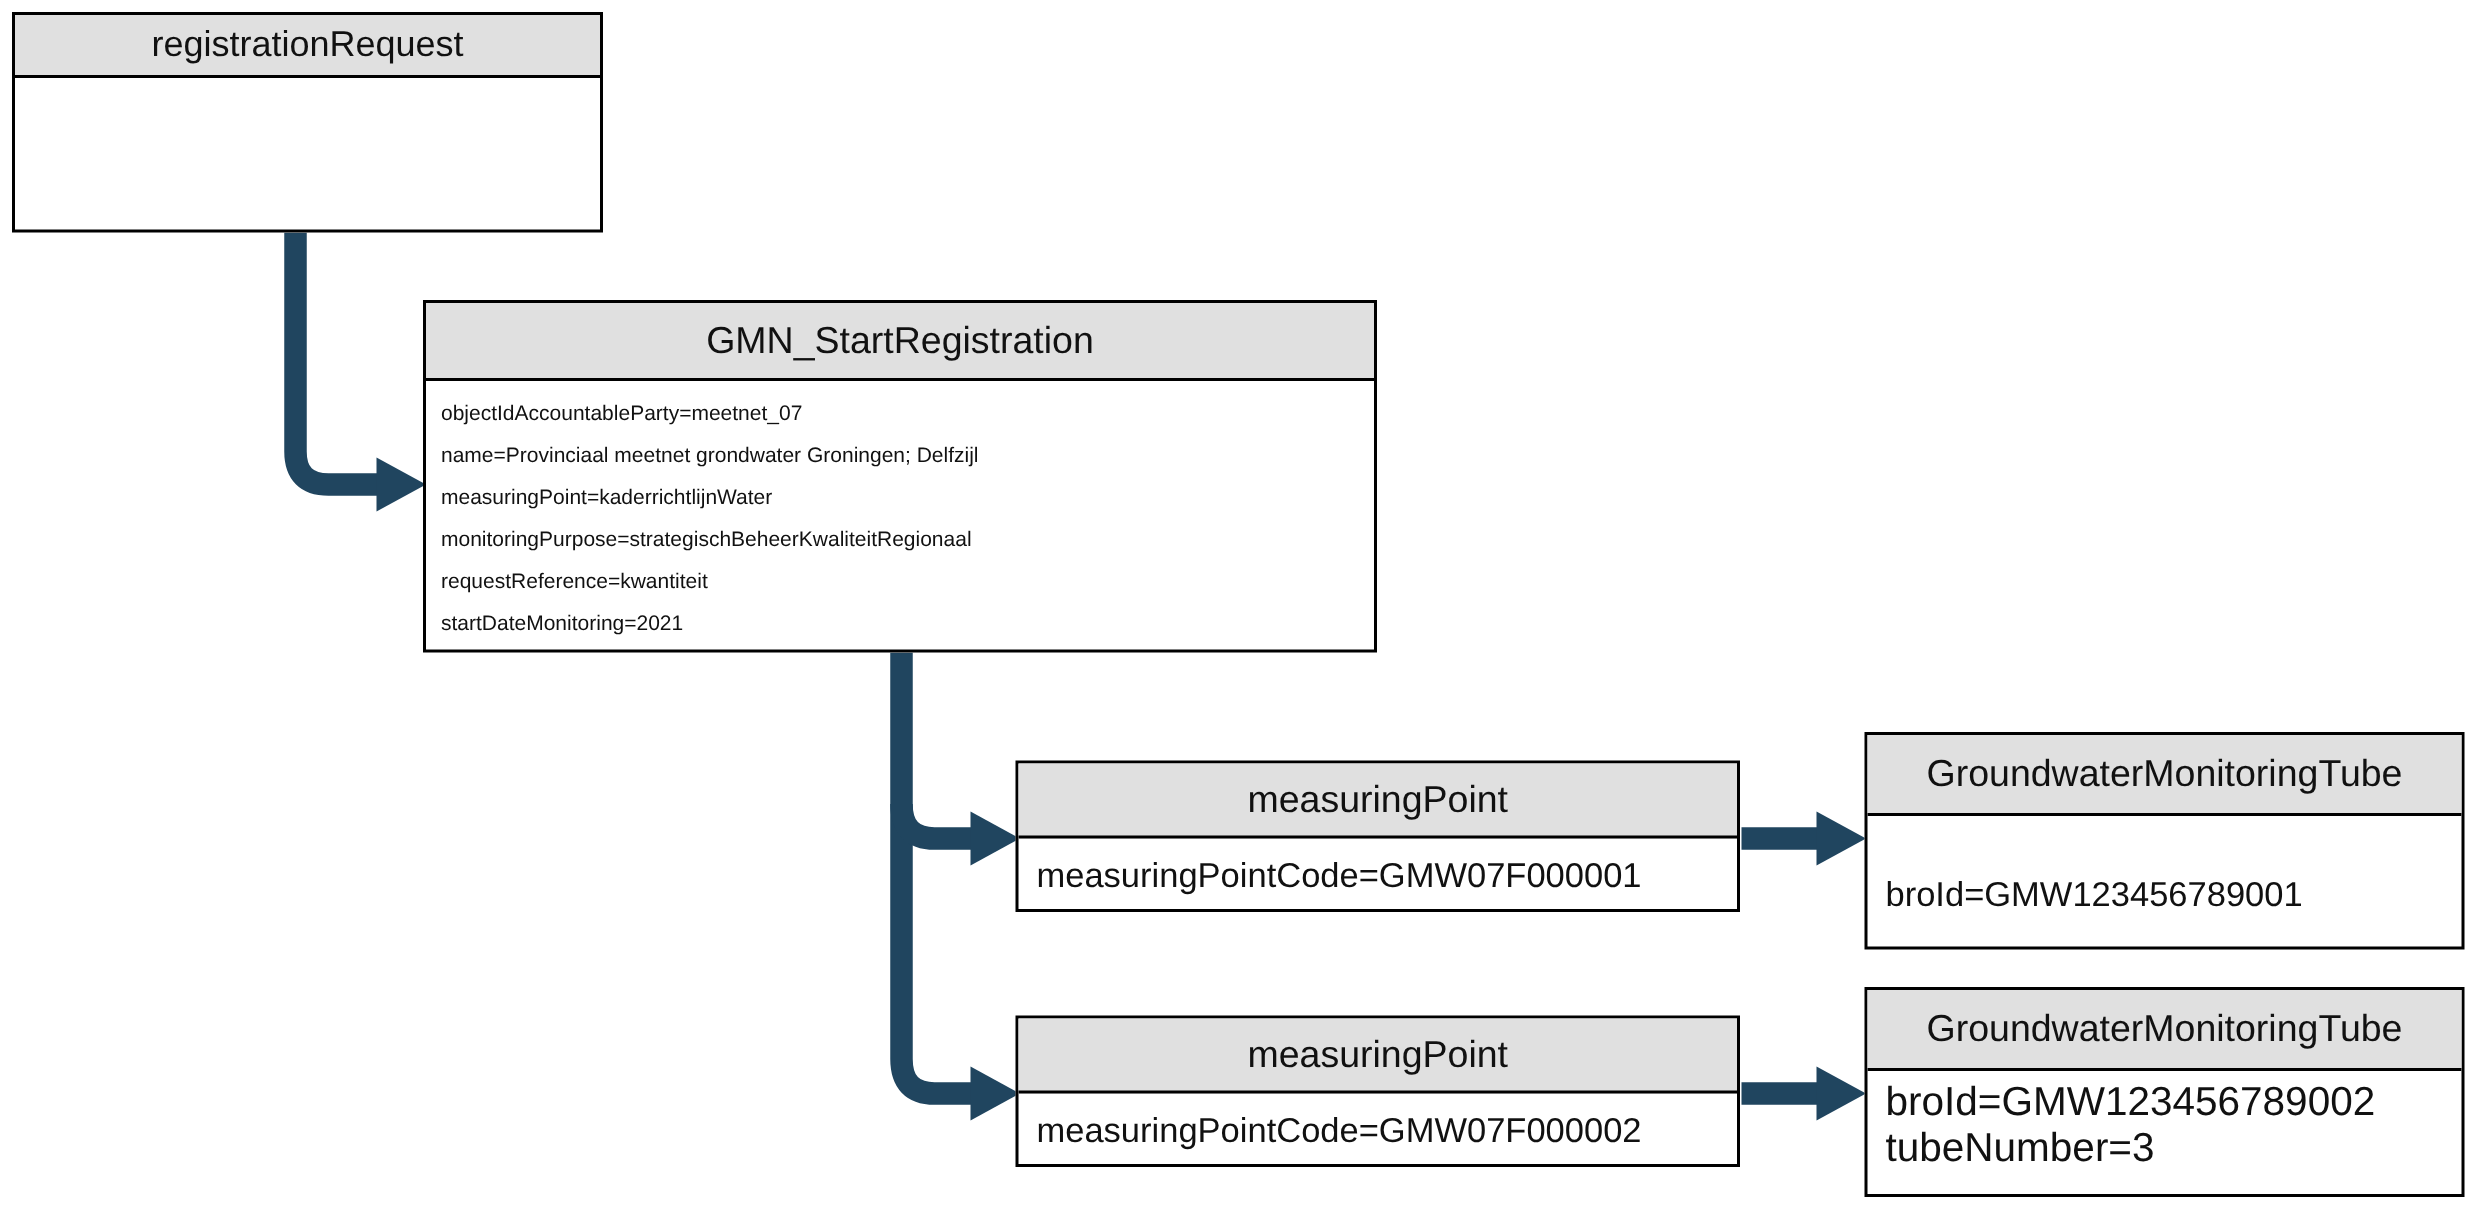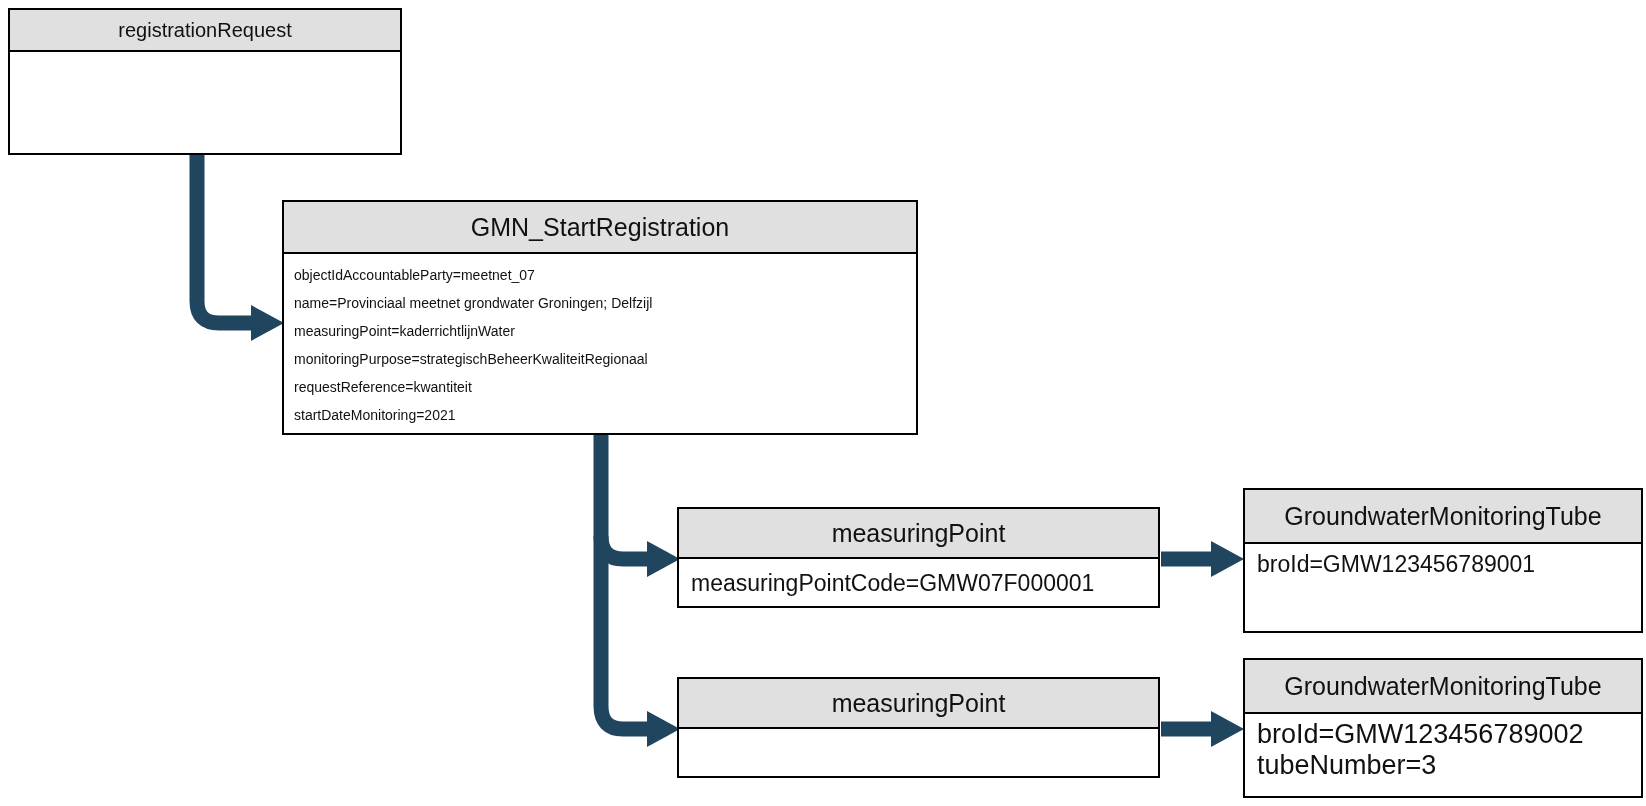--- a/index.html
+++ b/index.html
@@ -63,21 +63,21 @@
       <path class="edge" d="M 1161 559 L 1212 559"></path>
       <polygon class="edge-head" points="1211,541 1211,577 1244,559"></polygon>
     </g>
     <g>
       <path class="edge" d="M 1161 729 L 1212 729"></path>
       <polygon class="edge-head" points="1211,711 1211,747 1244,729"></polygon>
     </g>
   </svg>
 
   <div class="node" style="left:8px;top:8px;width:394px;height:147px;">
-    <div class="node-header" style="height:42px;font-size:20px;">registrationRequest</div>
+    <div class="node-header" style="height:42px;font-size:24px;">registrationRequest</div>
   </div>
 
   <div class="node" style="left:282px;top:200px;width:636px;height:235px;">
     <div class="node-header" style="height:52px;">GMN_StartRegistration</div>
     <div class="node-body" style="padding:7px 10px;font-size:14px;line-height:28px;">
       <span class="attr-line">objectIdAccountableParty=meetnet_07</span>
       <span class="attr-line">name=Provinciaal meetnet grondwater Groningen; Delfzijl</span>
       <span class="attr-line">measuringPoint=kaderrichtlijnWater</span>
       <span class="attr-line">monitoringPurpose=strategischBeheerKwaliteitRegionaal</span>
       <span class="attr-line">requestReference=kwantiteit</span>
@@ -87,27 +87,30 @@
 
   <div class="node" style="left:677px;top:507px;width:483px;height:101px;">
     <div class="node-header" style="height:50px;">measuringPoint</div>
     <div class="node-body" style="padding:9px 12px;font-size:23px;line-height:30px;">
       <span class="attr-line">measuringPointCode=GMW07F000001</span>
     </div>
   </div>
 
   <div class="node" style="left:1243px;top:488px;width:400px;height:145px;">
     <div class="node-header" style="height:54px;">GroundwaterMonitoringTube</div>
-    <div class="node-body" style="padding:5px 12px;font-size:23px;line-height:31px;">
+    <div class="node-body" style="padding:5px 12px;font-size:23px;line-height:31px;margin-top:32px;">
       <span class="attr-line">broId=GMW123456789001</span>
     </div>
   </div>
 
   <div class="node" style="left:677px;top:677px;width:483px;height:101px;">
     <div class="node-header" style="height:50px;">measuringPoint</div>
+    <div class="node-body" style="padding:9px 12px;font-size:23px;line-height:30px;">
+      <span class="attr-line">measuringPointCode=GMW07F000002</span>
+    </div>
   </div>
 
   <div class="node" style="left:1243px;top:658px;width:400px;height:140px;">
     <div class="node-header" style="height:54px;">GroundwaterMonitoringTube</div>
     <div class="node-body" style="padding:5px 12px;font-size:27px;line-height:31px;">
       <span class="attr-line">broId=GMW123456789002</span>
       <span class="attr-line">tubeNumber=3</span>
     </div>
   </div>
 

